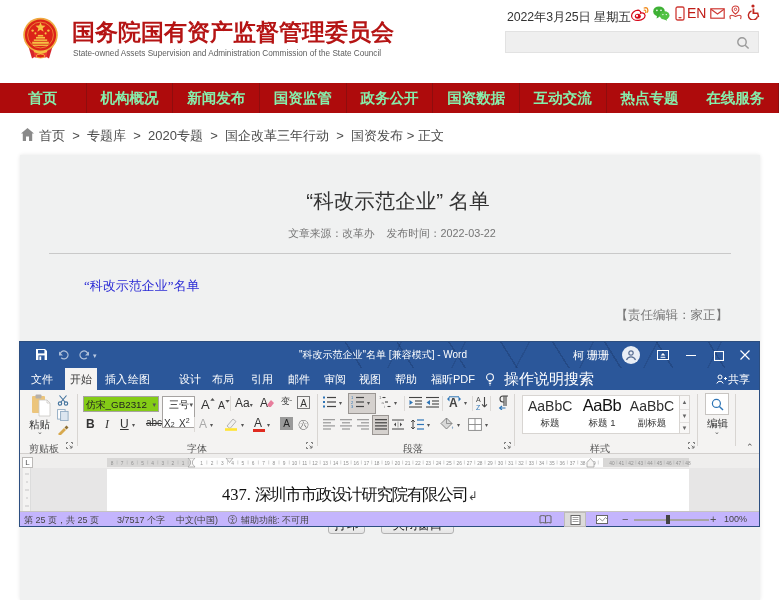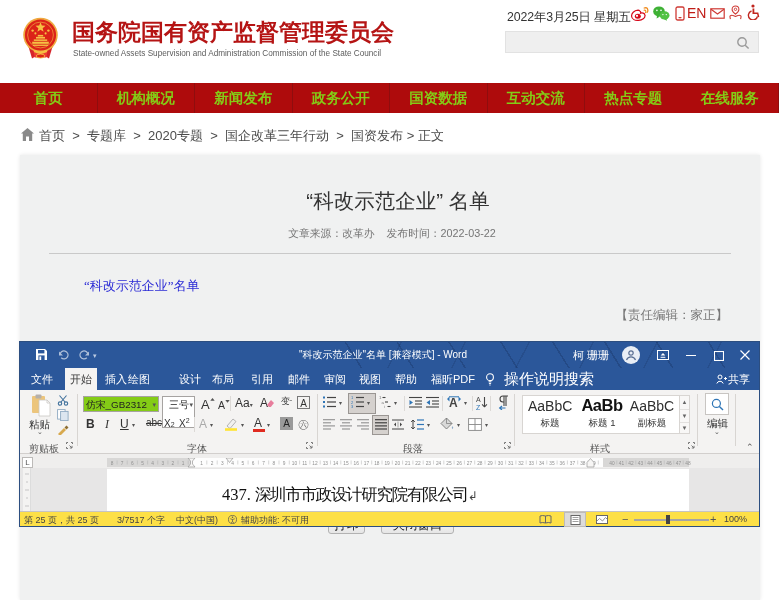--- a/index.html
+++ b/index.html
@@ -92,28 +92,29 @@
       <circle cx="6" cy="6" r="4.2" fill="none" stroke="#9a9a9a" stroke-width="1.4"></circle>
       <line x1="9.2" y1="9.2" x2="12.6" y2="12.6" stroke="#9a9a9a" stroke-width="1.4"></line>
     </svg>
   </div>
 </div>
 
 <div class="abs" style="left:0;top:83px;width:779px;height:30px;background:#ae0b0c;display:flex;">
   <div class="navi">首页</div>
     <div class="navi">机构概况</div>
     <div class="navi">新闻发布</div>
+    <div class="navi">国资监管</div>
     <div class="navi">政务公开</div>
     <div class="navi">国资数据</div>
     <div class="navi">互动交流</div>
     <div class="navi" style="border-right:none;">热点专题</div>
     <div class="navi">在线服务</div>
 </div>
 <style>
- .navi { flex:1; text-align:center; line-height:30px; color:#84cc16; font-size:14.5px; font-weight:bold; border-right:1px solid #8f0d0e; }
+ .navi { flex:1; text-align:center; line-height:30px; color:#86efac; font-size:14.5px; font-weight:bold; border-right:1px solid #8f0d0e; }
 </style>
 
 <div class="abs" style="left:20px;top:125px;width:740px;height:25px;font-size:13px;color:#4c4c4c;">
   <svg class="abs" style="left:1px;top:3px;" width="13" height="13" viewBox="0 0 13 13">
     <path d="M6.5 0 L13 5.5 h-1.8 V13 H8 V8.5 H5 V13 H1.8 V5.5 H0 Z" fill="#8a8a8a"></path>
   </svg>
   <span class="abs" style="left:19px;top:2px;">首页 &nbsp;&gt;&nbsp; 专题库 &nbsp;&gt;&nbsp; 2020专题 &nbsp;&gt;&nbsp; 国企改革三年行动 &nbsp;&gt;&nbsp; 国资发布 &gt; 正文</span>
 </div>
 
 <div class="abs" style="left:20px;top:155px;width:740px;height:445px;background:#f0f1f1;box-shadow:0 0 4px rgba(0,0,0,0.10);">
@@ -417,21 +418,21 @@
   <div class="abs" style="left:383px;top:52px;font-size:10px;color:#555;">段落</div>
   <svg class="abs" style="left:484px;top:52px;" width="7" height="7" viewBox="0 0 7 7">
         <path d="M0.5 2 V0.5 H2 M5 0.5 h1.5 V2 M0.5 5 v1.5 H2" fill="none" stroke="#777" stroke-width="1"></path>
         <path d="M3.5 3.5 L6 6 M6 6 v-2.2 M6 6 h-2.2" stroke="#777" stroke-width="1" fill="none"></path>
       </svg>
   <div class="abs" style="left:494px;top:4px;width:1px;height:52px;background:#d8d5d2;"></div>
 
   <div class="abs" style="left:502px;top:5px;width:158px;height:39px;background:#fff;border:1px solid #d8d5d2;">
     <div class="abs" style="left:5px;top:2px;width:44px;text-align:center;font-size:14px;color:#2f2f2f;">AaBbC</div>
     <div class="abs" style="left:5px;top:21px;width:44px;text-align:center;font-size:9.5px;color:#333;">标题</div>
-    <div class="abs" style="left:55px;top:0px;width:48px;text-align:center;font-size:16.5px;font-weight:bold;color:#111;letter-spacing:-0.5px;">AaBb</div>
+    <div class="abs" style="left:55px;top:0px;width:48px;text-align:center;font-size:16.5px;font-weight:normal;color:#111;letter-spacing:-0.5px;">AaBb</div>
     <div class="abs" style="left:55px;top:21px;width:48px;text-align:center;font-size:9.5px;color:#333;">标题 1</div>
     <div class="abs" style="left:106px;top:2px;width:46px;text-align:center;font-size:14px;color:#2f2f2f;">AaBbC</div>
     <div class="abs" style="left:106px;top:21px;width:46px;text-align:center;font-size:9.5px;color:#333;">副标题</div>
   </div>
   <div class="abs" style="left:660px;top:5px;width:10px;height:39px;border:1px solid #d8d5d2;border-left:none;background:#f8f7f6;">
     <div style="height:13px;text-align:center;font-size:6px;color:#666;line-height:13px;">▲</div>
     <div style="height:13px;text-align:center;font-size:6px;color:#666;line-height:13px;border-top:1px solid #e2e0de;">▼</div>
     <div style="height:12px;text-align:center;font-size:6px;color:#666;line-height:10px;border-top:1px solid #e2e0de;">▼</div>
   </div>
   <div class="abs" style="left:570px;top:52px;font-size:10px;color:#555;">样式</div>
@@ -587,21 +588,21 @@
       <line x1="2" y1="6" x2="6" y2="6"></line>
             <line x1="3" y1="14" x2="5" y2="14"></line>
             <line x1="2" y1="22" x2="6" y2="22"></line>
             <line x1="3" y1="30" x2="5" y2="30"></line>
             <line x1="2" y1="38" x2="6" y2="38"></line>
           </g>
         </svg>
     </div>
   </div>
 
-  <div class="abs" style="left:0;top:169px;width:739px;height:15px;background:#fde047;border-top:1px solid #c6c4c2;font-size:9px;color:#444;">
+  <div class="abs" style="left:0;top:169px;width:739px;height:15px;background:#c4b5fd;border-top:1px solid #c6c4c2;font-size:9px;color:#444;">
     <div class="abs" style="left:4px;top:2px;">第 25 页，共 25 页</div>
     <div class="abs" style="left:97px;top:2px;">3/7517 个字</div>
     <div class="abs" style="left:156px;top:2px;">中文(中国)</div>
     <svg class="abs" style="left:208px;top:2.5px;" width="9" height="9" viewBox="0 0 12 12">
       <circle cx="6" cy="6" r="5.4" fill="none" stroke="#555" stroke-width="1"></circle>
       <circle cx="6" cy="3" r="1" fill="#555"></circle>
         <path d="M3 5 l3 1 3 -1 M6 6 v2.5 M6 8.5 l-1.6 2.2 M6 8.5 l1.6 2.2" stroke="#555" stroke-width="1" fill="none"></path>
     </svg>
     <div class="abs" style="left:221px;top:2px;">辅助功能: 不可用</div>
 

